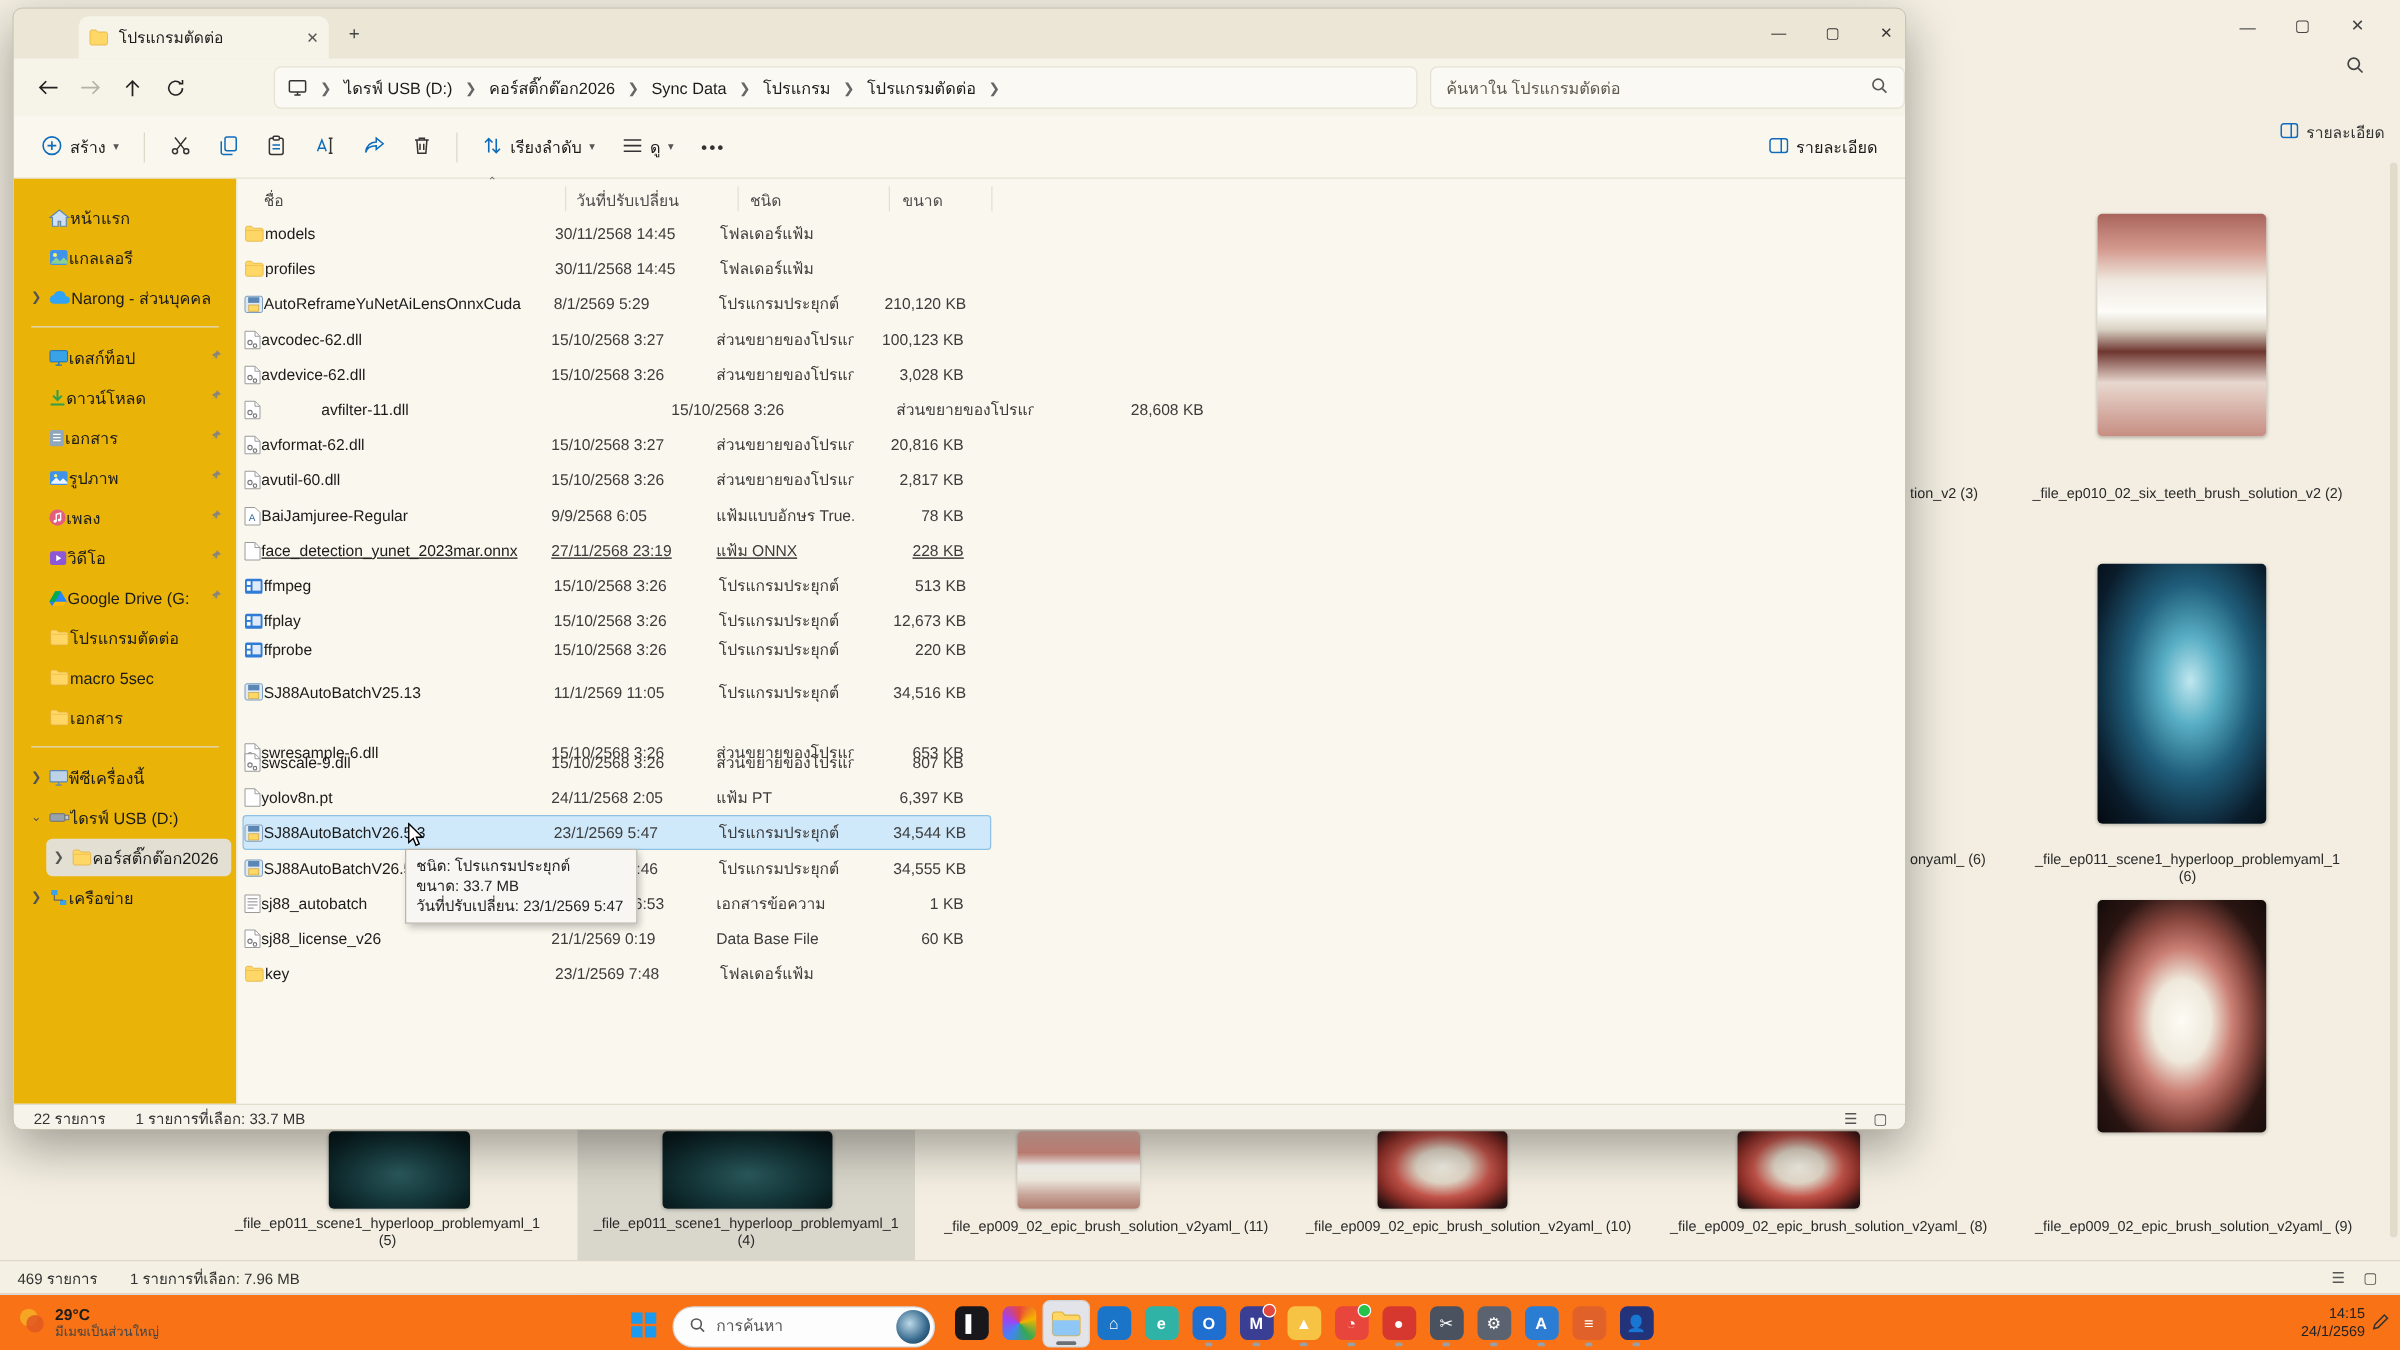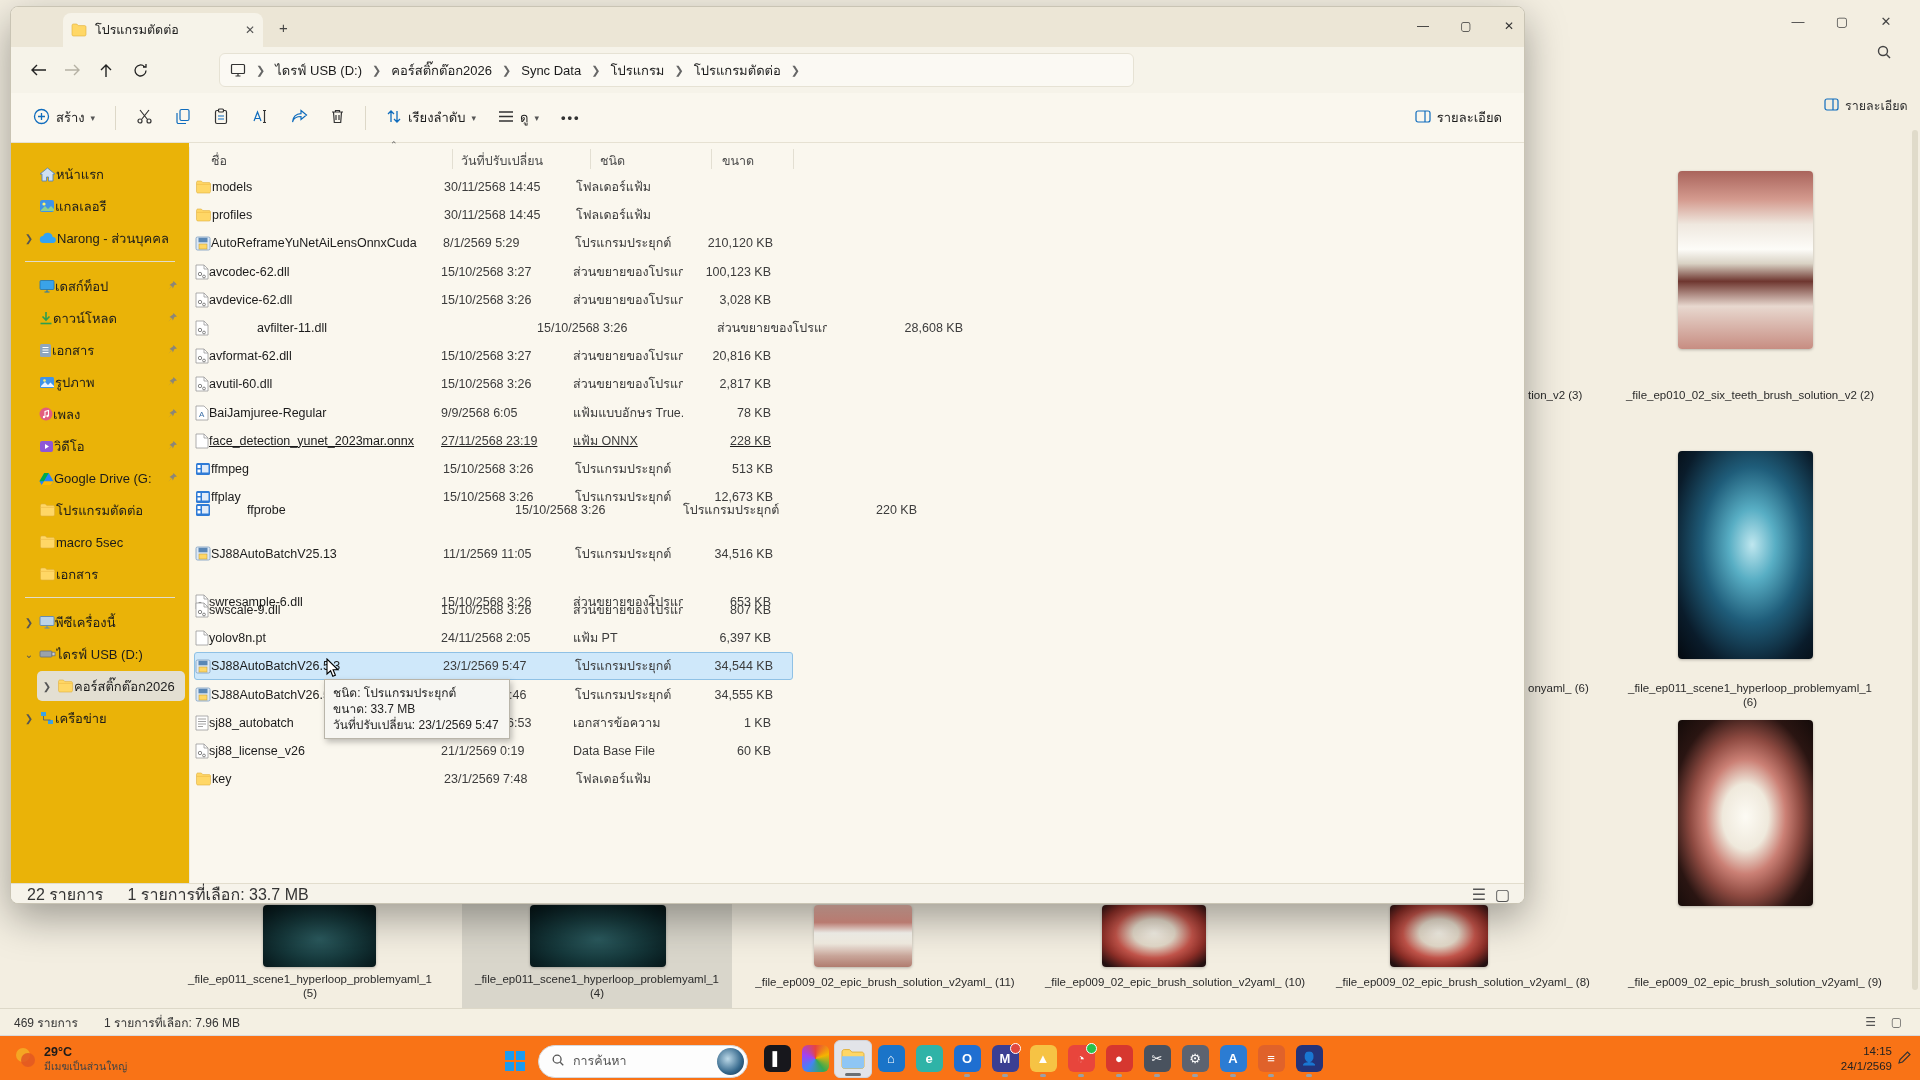--- a/index.html
+++ b/index.html
@@ -45,21 +45,21 @@
   
   #listhead{left:183px;top:140px;width:620px;height:26px;font-size:12.5px;color:#4b4b4b;}
   .colsep{position:absolute;top:2px;width:1px;height:20px;background:#e3dfd2;}
   .frow{position:absolute;left:183px;width:599px;height:28px;display:flex;align-items:center;font-size:12.5px;border-radius:3px;border:1px solid transparent;box-sizing:border-box;}
   .frow.sel{background:#cfe8fa;border-color:#8fc1e5;}
   .f-name{flex:0 0 232px;white-space:nowrap;overflow:hidden;}
   .f-date{flex:0 0 132px;color:#3c3c3c;}
   .f-type{flex:0 0 110px;color:#3c3c3c;white-space:nowrap;overflow:hidden;}
   .f-size{flex:0 0 88px;text-align:right;color:#3c3c3c;}
   #fg-status{left:0;top:876px;width:100%;height:22px;background:#f6f3ea;border-top:1px solid #e2ddcd;
-             display:flex;align-items:center;font-size:16px;color:#333;gap:24px;padding-left:16px;box-sizing:border-box;}
+             display:flex;align-items:center;font-size:12px;color:#333;gap:24px;padding-left:16px;box-sizing:border-box;}
   
   #tooltip{left:324px;top:679px;width:168px;background:#f7f6f2;border:1px solid #b9b5aa;box-shadow:2px 3px 6px rgba(0,0,0,.25);
            font-size:12px;line-height:16px;padding:5px 8px;color:#222;z-index:40;}
   
   #cursor{left:326px;top:658px;z-index:50;}
   
   #taskbar{left:0;top:1035px;width:1920px;height:45px;background:#f97316;border-top:1px solid #d8dade;
            display:flex;align-items:center;}
   #weather{position:absolute;left:12px;display:flex;align-items:center;gap:6px;}
   #tb-center{position:absolute;left:502px;display:flex;align-items:flex-end;gap:10px;}
@@ -183,20 +183,27 @@
         <span class="crumbchev">❯</span>
         <span class="crumbseg">Sync Data</span>
         <span class="crumbchev">❯</span>
         <span class="crumbseg">โปรแกรม</span>
         <span class="crumbchev">❯</span>
         <span class="crumbseg">โปรแกรมตัดต่อ</span>
         <span class="crumbchev">❯</span>
       </span>
   </div>
 
+  <div id="fsearch" class="abs">
+    <span>ค้นหาใน โปรแกรมตัดต่อ</span>
+    <span><svg width="15" height="15" viewBox="0 0 16 16" fill="none" stroke="#555" stroke-width="1.4">
+          <circle cx="7" cy="7" r="4.5"></circle>
+          <path d="M10.5 10.5 14 14"></path>
+        </svg></span>
+  </div>
 
   <div id="toolbar" class="abs">
     <div class="tbtn">
       <span><svg width="17" height="17" viewBox="0 0 17 17" fill="none" stroke="#0f6cbd" stroke-width="1.3">
             <circle cx="8.5" cy="8.5" r="7"></circle>
             <path d="M8.5 5v7M5 8.5h7"></path>
           </svg></span>
       <span>สร้าง</span>
         <span class="chev">▾</span>
     </div>
@@ -630,21 +637,21 @@
             <rect x="2.5" y="3" width="3" height="3" fill="#fff"></rect>
             <rect x="2.5" y="7.5" width="3" height="3" fill="#fff"></rect>
             <rect x="7" y="3" width="6.5" height="7.5" fill="#fff" opacity=".85"></rect>
           </svg>
         </span>
         <span class="f-name">ffplay</span>
         <span class="f-date">15/10/2568 3:26</span>
         <span class="f-type">โปรแกรมประยุกต์</span>
         <span class="f-size">12,673 KB</span>
       </div>
-      <div class="frow" style="top: 489px; gap: 36px;">
+      <div class="frow" style="top: 499px;">
         <span class="ic">
           <svg width="16" height="14" viewBox="0 0 16 14">
             <rect x="1" y="1" width="14" height="12" rx="1.5" fill="#2f7bd6"></rect>
             <rect x="2.5" y="3" width="3" height="3" fill="#fff"></rect>
             <rect x="2.5" y="7.5" width="3" height="3" fill="#fff"></rect>
             <rect x="7" y="3" width="6.5" height="7.5" fill="#fff" opacity=".85"></rect>
           </svg>
         </span>
         <span class="f-name">ffprobe</span>
         <span class="f-date">15/10/2568 3:26</span>

